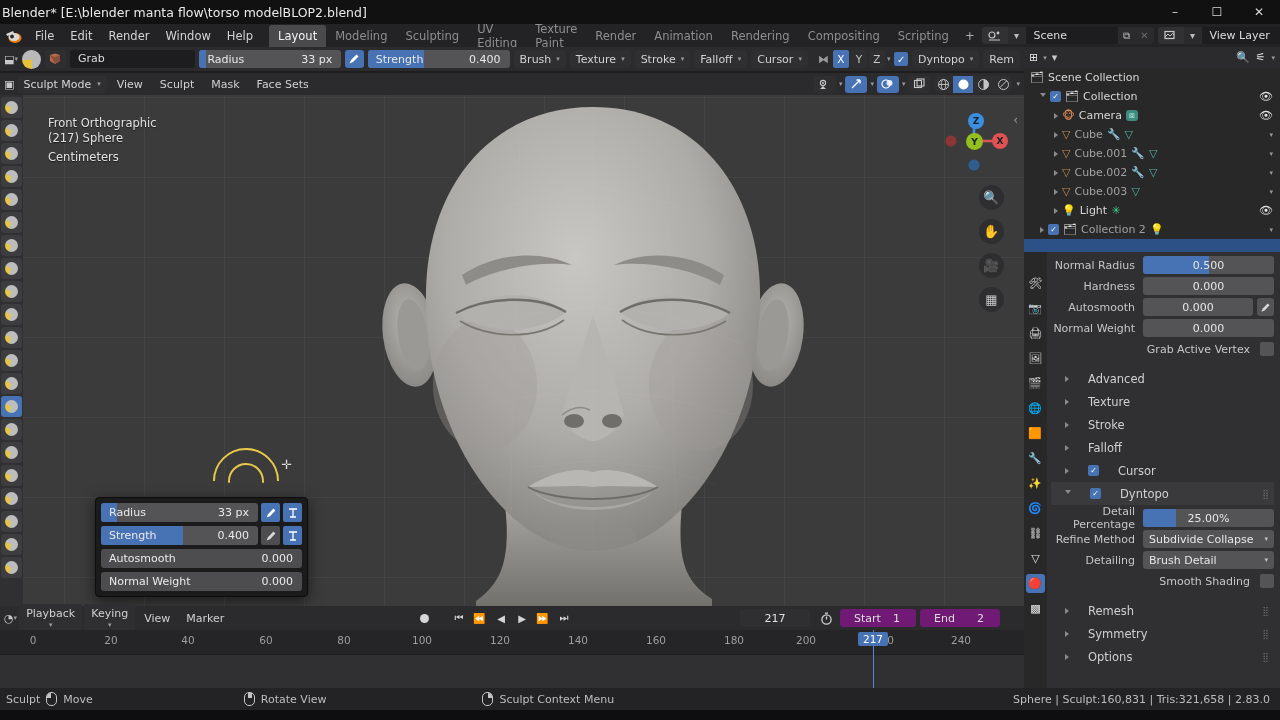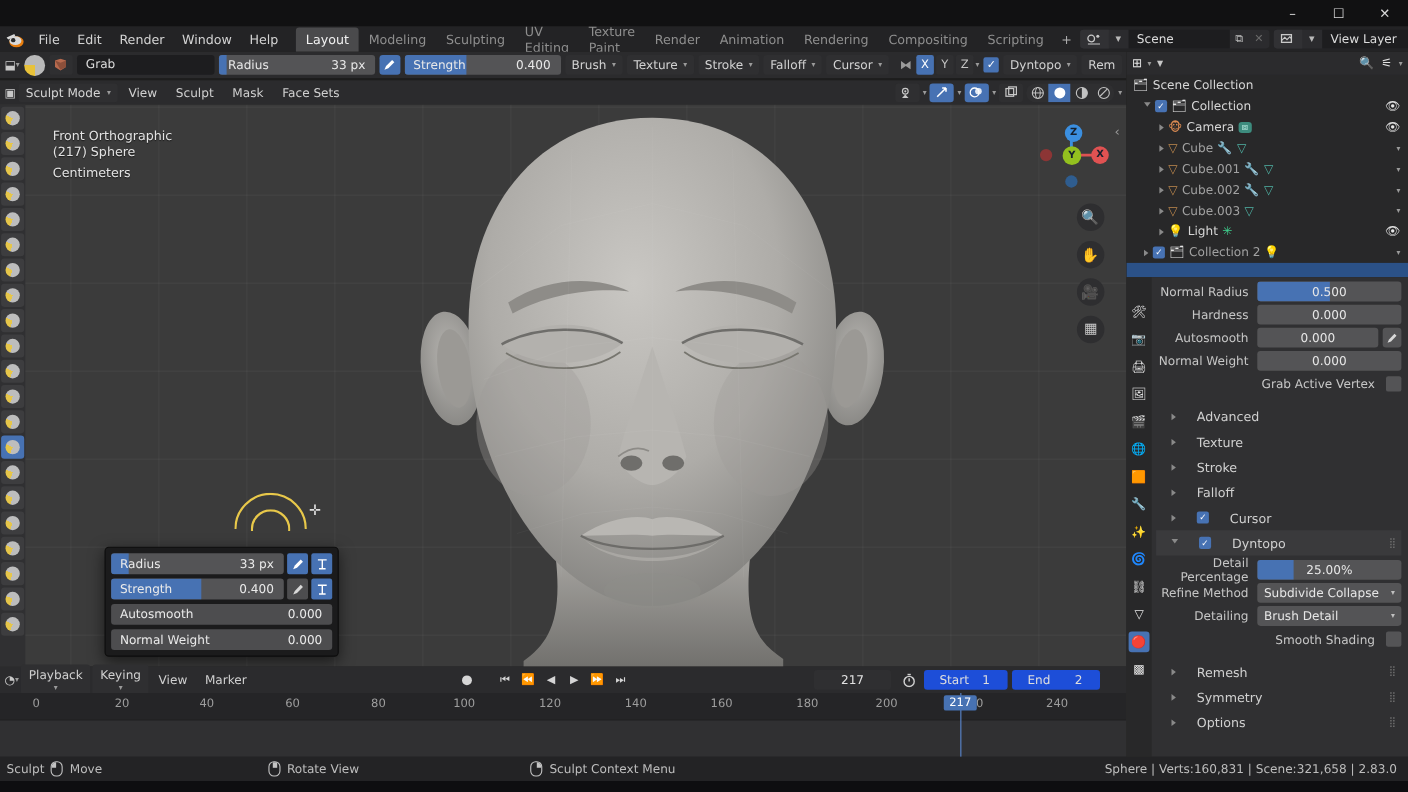--- a/index.html
+++ b/index.html
@@ -134,21 +134,21 @@
     color:#d0d0d0; background:#2f2f31; border-radius:3px;flex-direction:column; }
   .transport { position:absolute; left:415px; display:flex; align-items:center; gap:3px; }
   .tbtn { width:18px; height:18px; display:flex; align-items:center; justify-content:center;
     color:#d5d5d5; font-size:10px; }
   .recdot { width:9px; height:9px; border-radius:50%; background:#d6d6d6; }
   .framefield { position:absolute; left:740px; width:70px; height:18px; background:#2f2f31;
     border-radius:3px; display:flex; align-items:center; justify-content:center;
     font-size:11px; color:#e2e2e2; }
   .stopwatch { position:absolute; left:818px; width:17px; height:18px; display:flex;
     align-items:center; justify-content:center; color:#cfcfcf; }
-  .sefield { position:absolute; height:18px; background:#1d4ed8; border-radius:3px;
+  .sefield { position:absolute; height:18px; background:#701a75; border-radius:3px;
     display:flex; align-items:center; font-size:11px; color:#dedede; }
   .sefield .k { padding-left:14px; }
   .sefield .v { margin-left:auto; padding-right:16px; }
   .ruler { position:absolute; left:0; top:630px; width:1024px; height:24px; background:#252527; }
   .rtick { position:absolute; top:4px; font-size:10.5px; color:#9e9e9e; transform:translateX(-50%); }
   .tlbody { position:absolute; left:0; top:654px; width:1024px; height:34px; background:#303032;
     border-top:1px solid #1f1f21; }
   .playhead { position:absolute; top:630px; width:1px; height:58px; background:#5a88d0; }
   .phlabel { position:absolute; top:632px; background:#4772b3; color:#fff; font-size:10.5px;
     padding:1px 5px; border-radius:2px; transform:translateX(-50%); }
@@ -212,20 +212,21 @@
 
   
   .taskbar { position:absolute; left:0; top:710px; width:1280px; height:10px; background:#0e0e10; }
 </style>
 </head>
 <body>
 
 <div id="app">
 
   <div class="titlebar">
+    <div class="ttext">Blender* [E:\blender manta flow\torso modelBLOP2.blend]</div>
     <div class="wbtns">
       <div class="wbtn">–</div>
       <div class="wbtn">☐</div>
       <div class="wbtn close">✕</div>
     </div>
   </div>
 
   <div class="topbar">
     <div class="blender-logo">
       <svg width="20" height="18" viewBox="0 0 20 18">
@@ -933,17 +934,17 @@
   </div>
 
   <div class="statusbar">
     <span>Sculpt</span>
     <span class="mouseicon l"></span>
     <span>Move</span>
     <span class="mouseicon m" style="margin-left:145px"></span>
     <span>Rotate View</span>
     <span class="mouseicon r" style="margin-left:150px"></span>
     <span>Sculpt Context Menu</span>
-    <span class="statusright">Sphere | Verts:160,831 | Scene:321,658 | 2.83.0</span>
+    <span class="statusright">Sphere | Sculpt:160,831 | Tris:321,658 | 2.83.0</span>
   </div>
 
   <div class="taskbar"></div>
 </div>
 
 </body></html>

